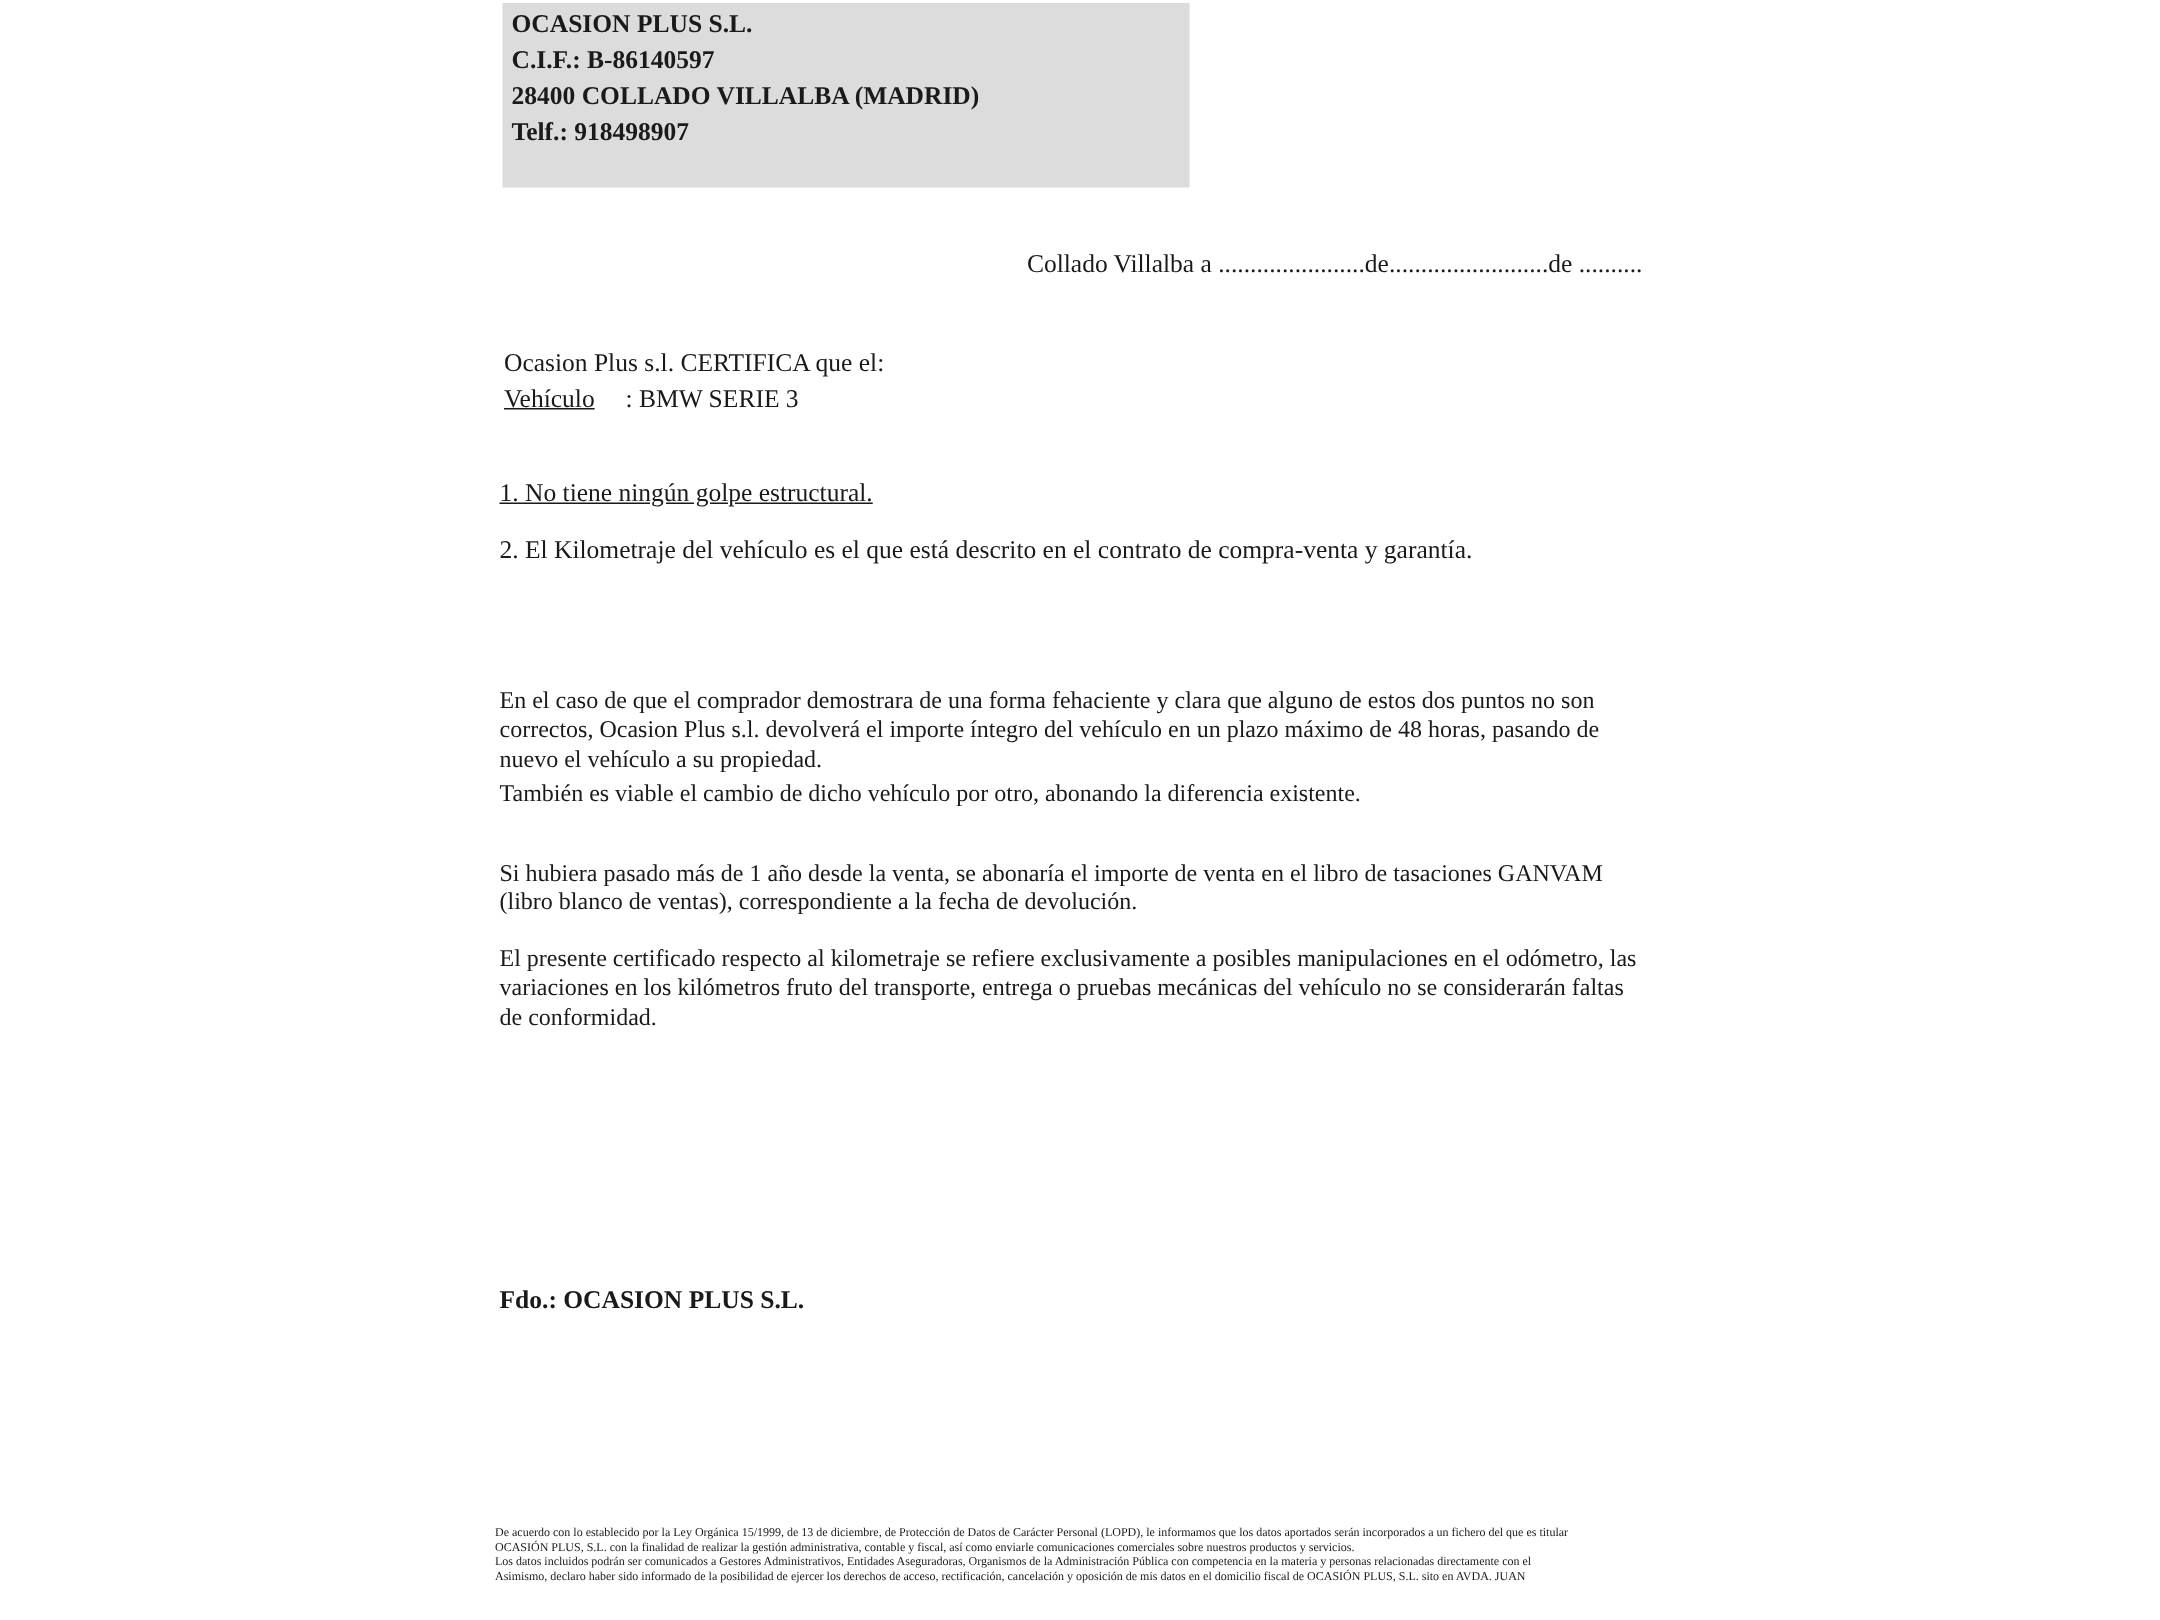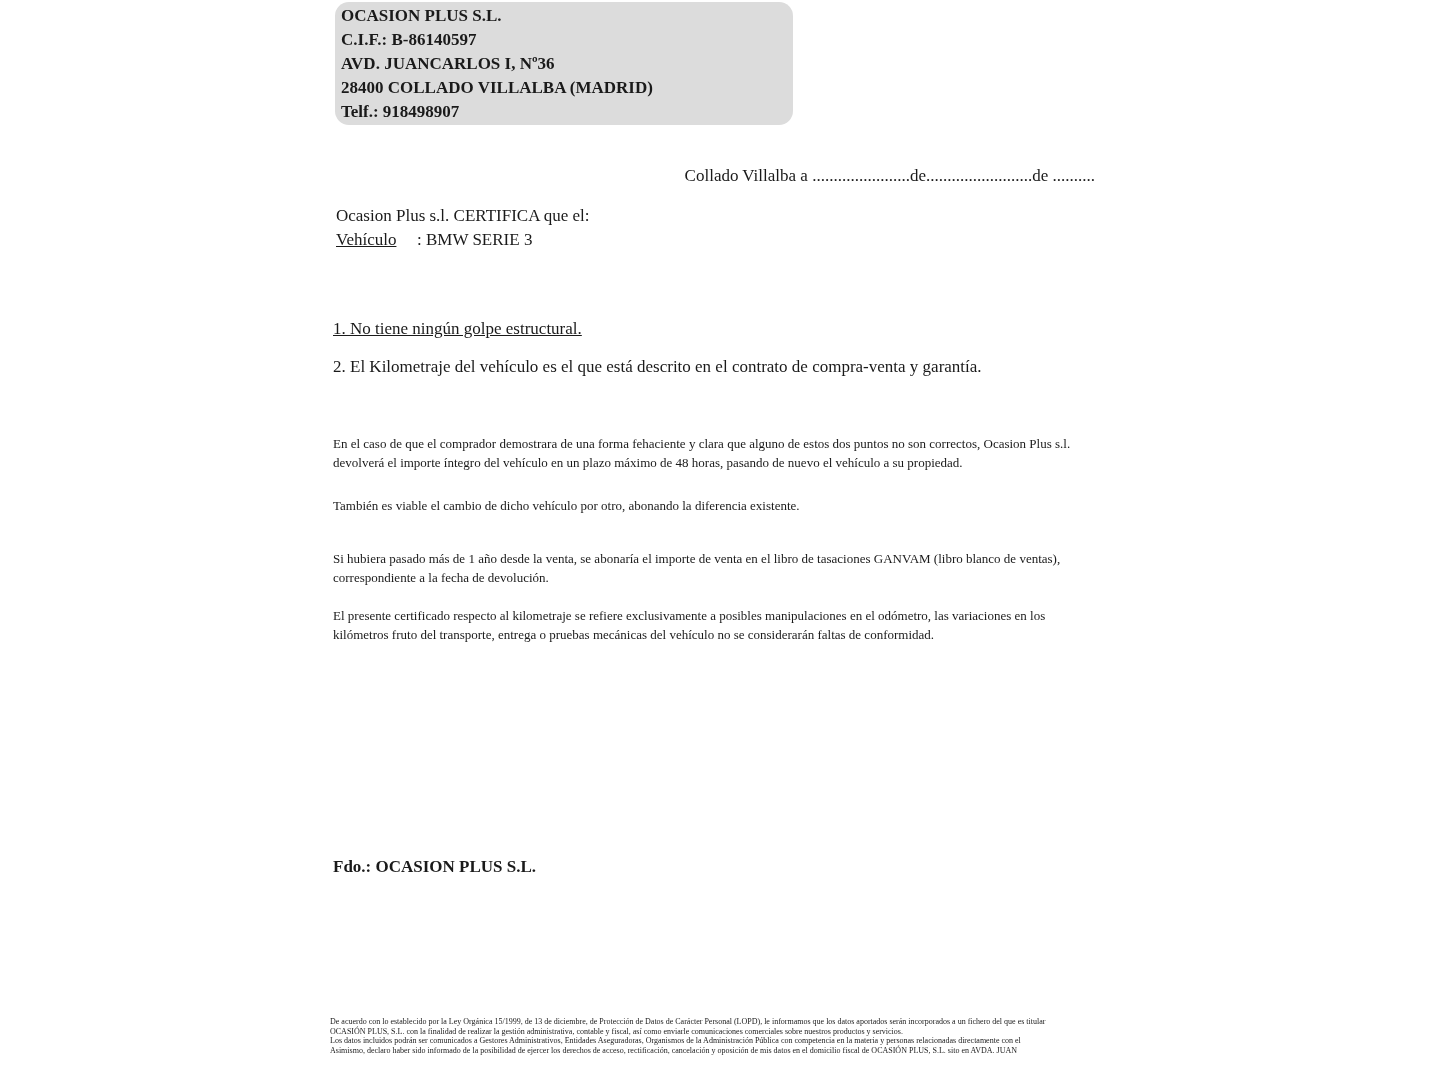--- a/index.html
+++ b/index.html
@@ -34,21 +34,21 @@
     top: 166px;
     width: 762px;
     font-size: 17px;
     line-height: 20px;
     text-align: right;
     white-space: nowrap;
   }
   .certify {
     position: absolute;
     left: 336px;
-    top: 204px;
+    top: 230px;
     width: 600px;
     font-size: 17px;
     line-height: 23.5px;
   }
   .certify .lbl {
     display: inline-block;
     width: 81px;
   }
   .certify .u {
     text-decoration: underline;
@@ -59,23 +59,24 @@
     width: 765px;
     font-size: 17px;
     line-height: 19.4px;
   }
   .point-1 { top: 319px; text-decoration: underline; }
   .point-2 { top: 357px; }
   .para {
     position: absolute;
     left: 333px;
     width: 765px;
-    font-size: 13px;
+    font-size: 16px;
     line-height: 19.4px;
     text-align: left;
+    margin-top: 24px;
   }
   .para-1 { top: 434px; }
   .para-2 { top: 496px; }
   .para-3 { top: 549px; }
   .para-4 { top: 606px; }
   .signature {
     position: absolute;
     left: 333px;
     top: 857px;
     font-size: 17px;
@@ -92,24 +93,23 @@
   }
   .legal .legal-line {
     white-space: nowrap;
   }
 </style>
 </head>
 <body>
 
 <div class="page">
 
-  <div class="header-box" style="background-color: rgb(220, 220, 220); border-radius: 14px;">
+  <div class="header-box" style="background-color: rgb(220, 220, 220);">
     <div class="header-line">OCASION PLUS S.L.</div>
     <div class="header-line">C.I.F.: B-86140597</div>
-    <div class="header-line">AVD. JUANCARLOS I, Nº36</div>
     <div class="header-line">28400 COLLADO VILLALBA (MADRID)</div>
     <div class="header-line">Telf.: 918498907</div>
   </div>
 
   <div class="date-line">Collado Villalba a .......................de.........................de ..........</div>
 
   <div class="certify">
     <div class="certify-intro">Ocasion Plus s.l. CERTIFICA que el:</div>
     <div class="certify-row">
       <span class="lbl"><span class="u">Vehículo</span></span><span class="val">: BMW SERIE 3</span>

